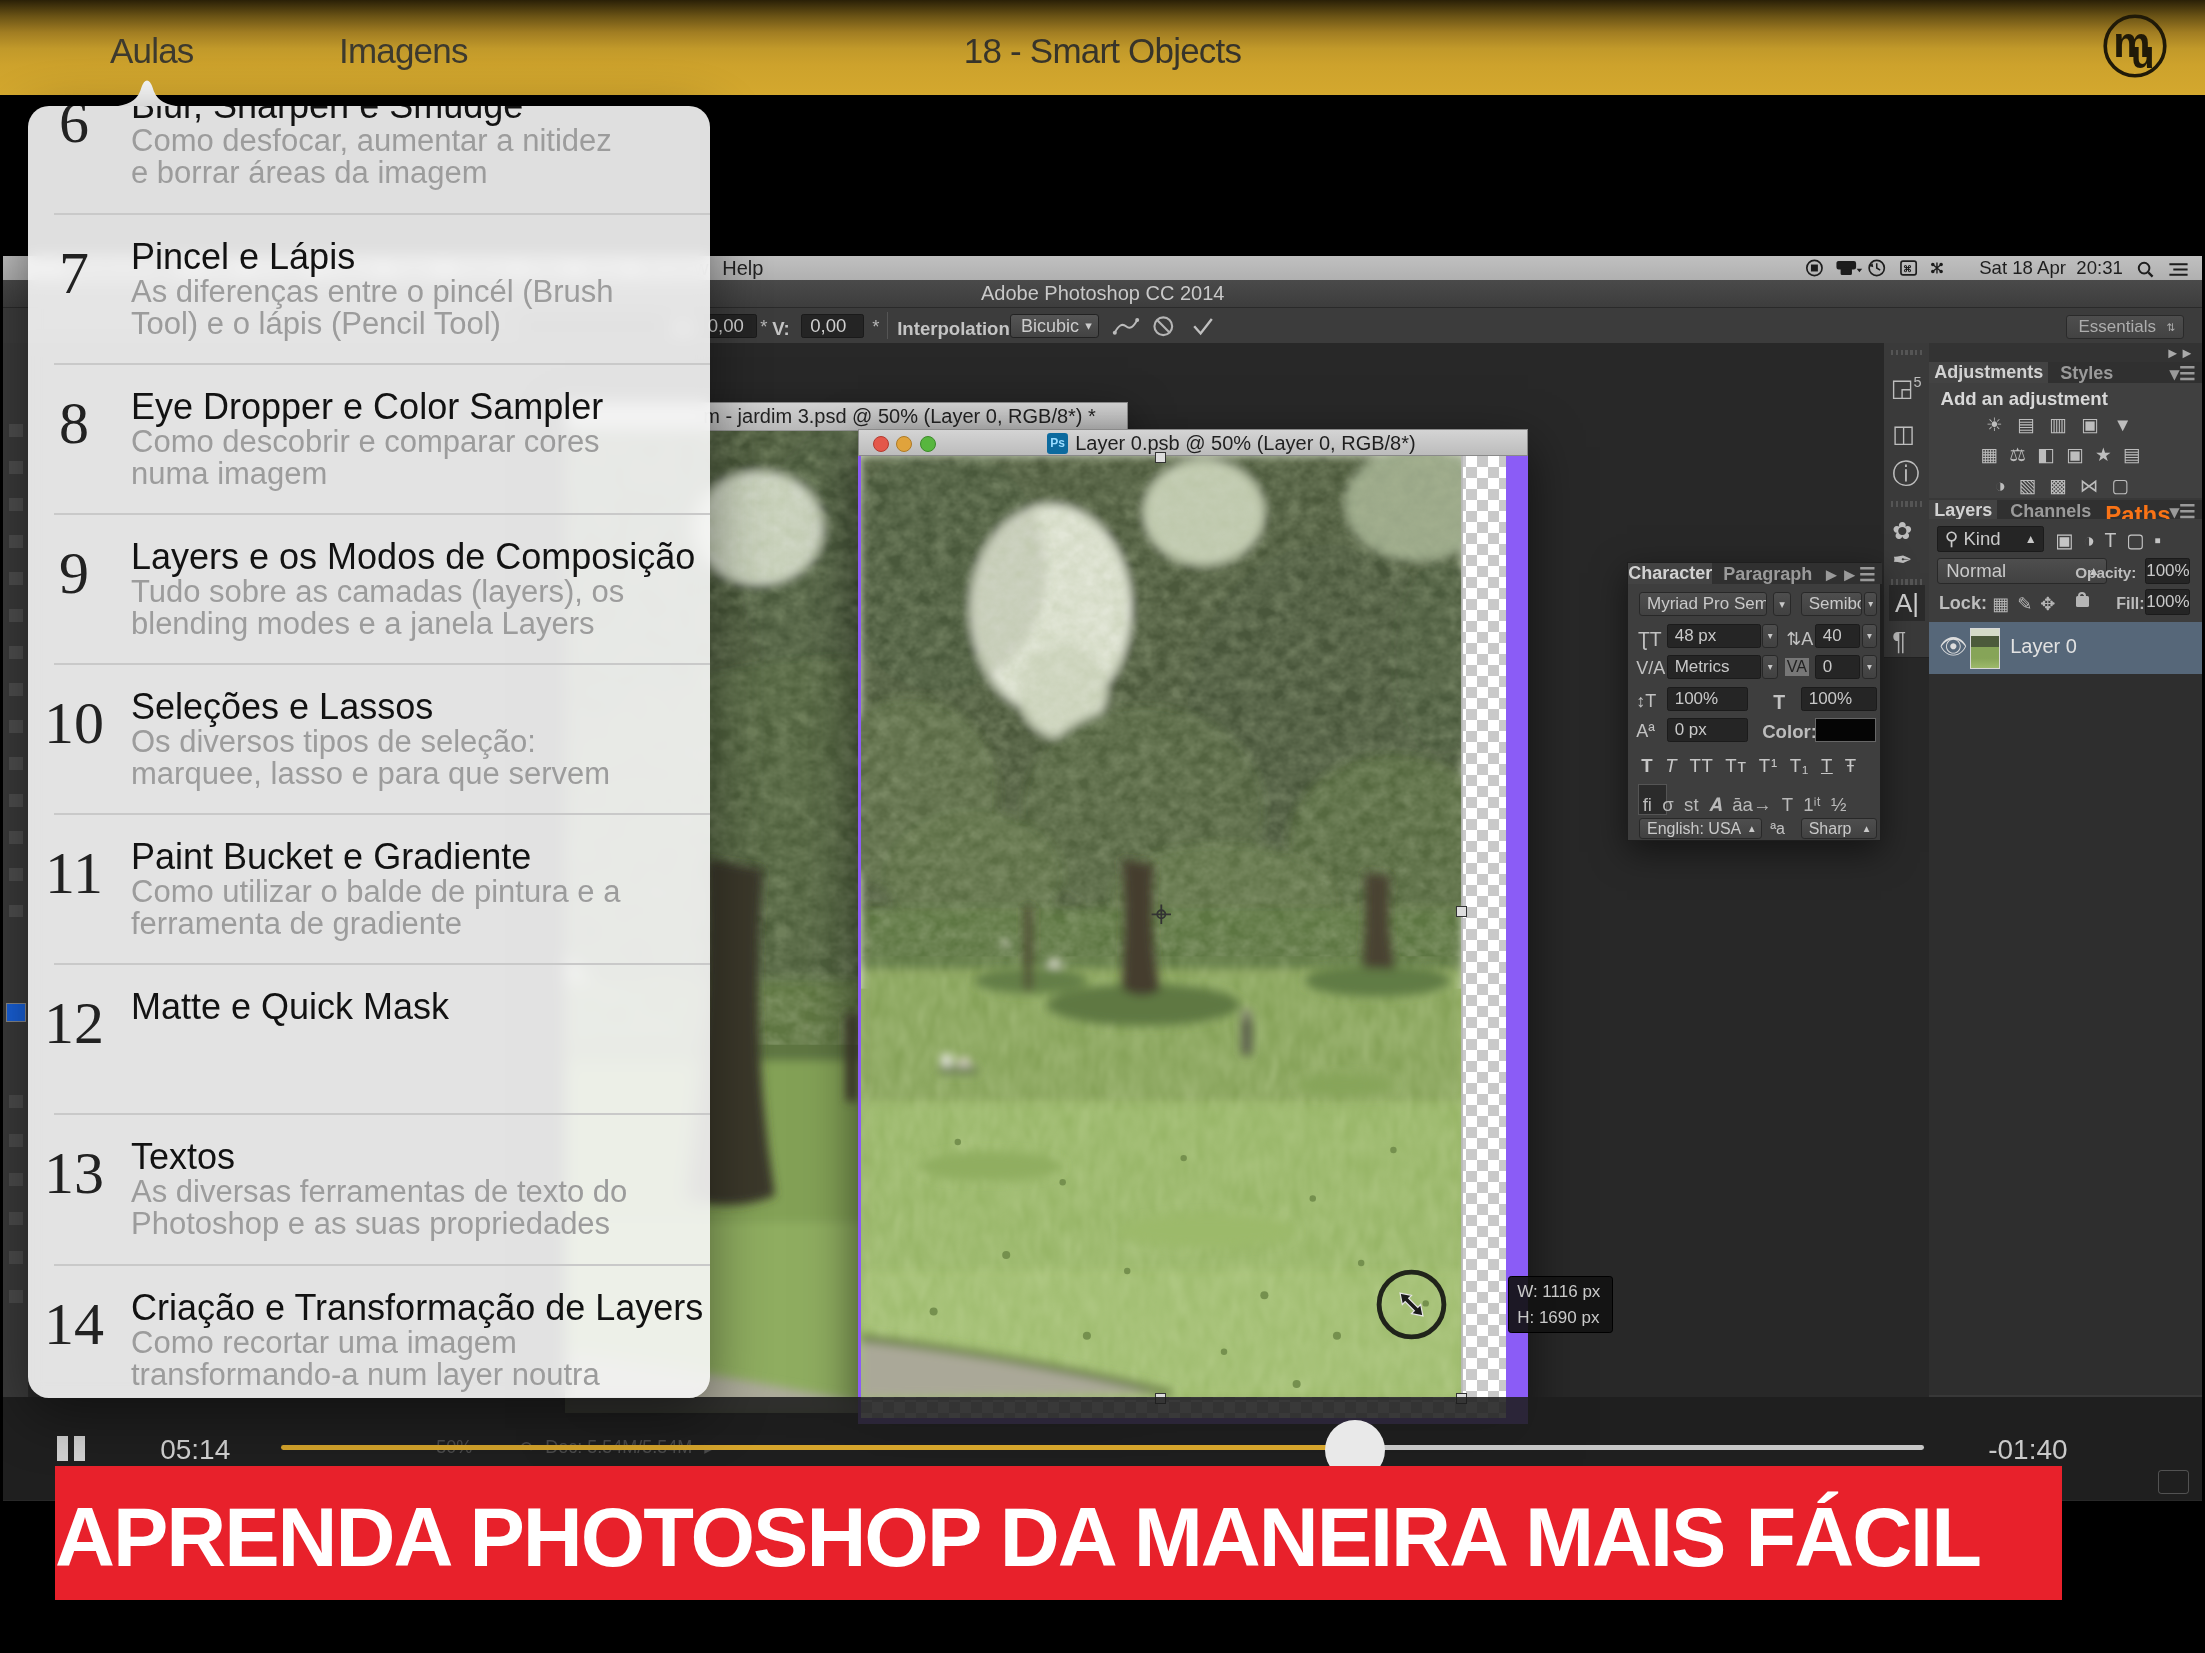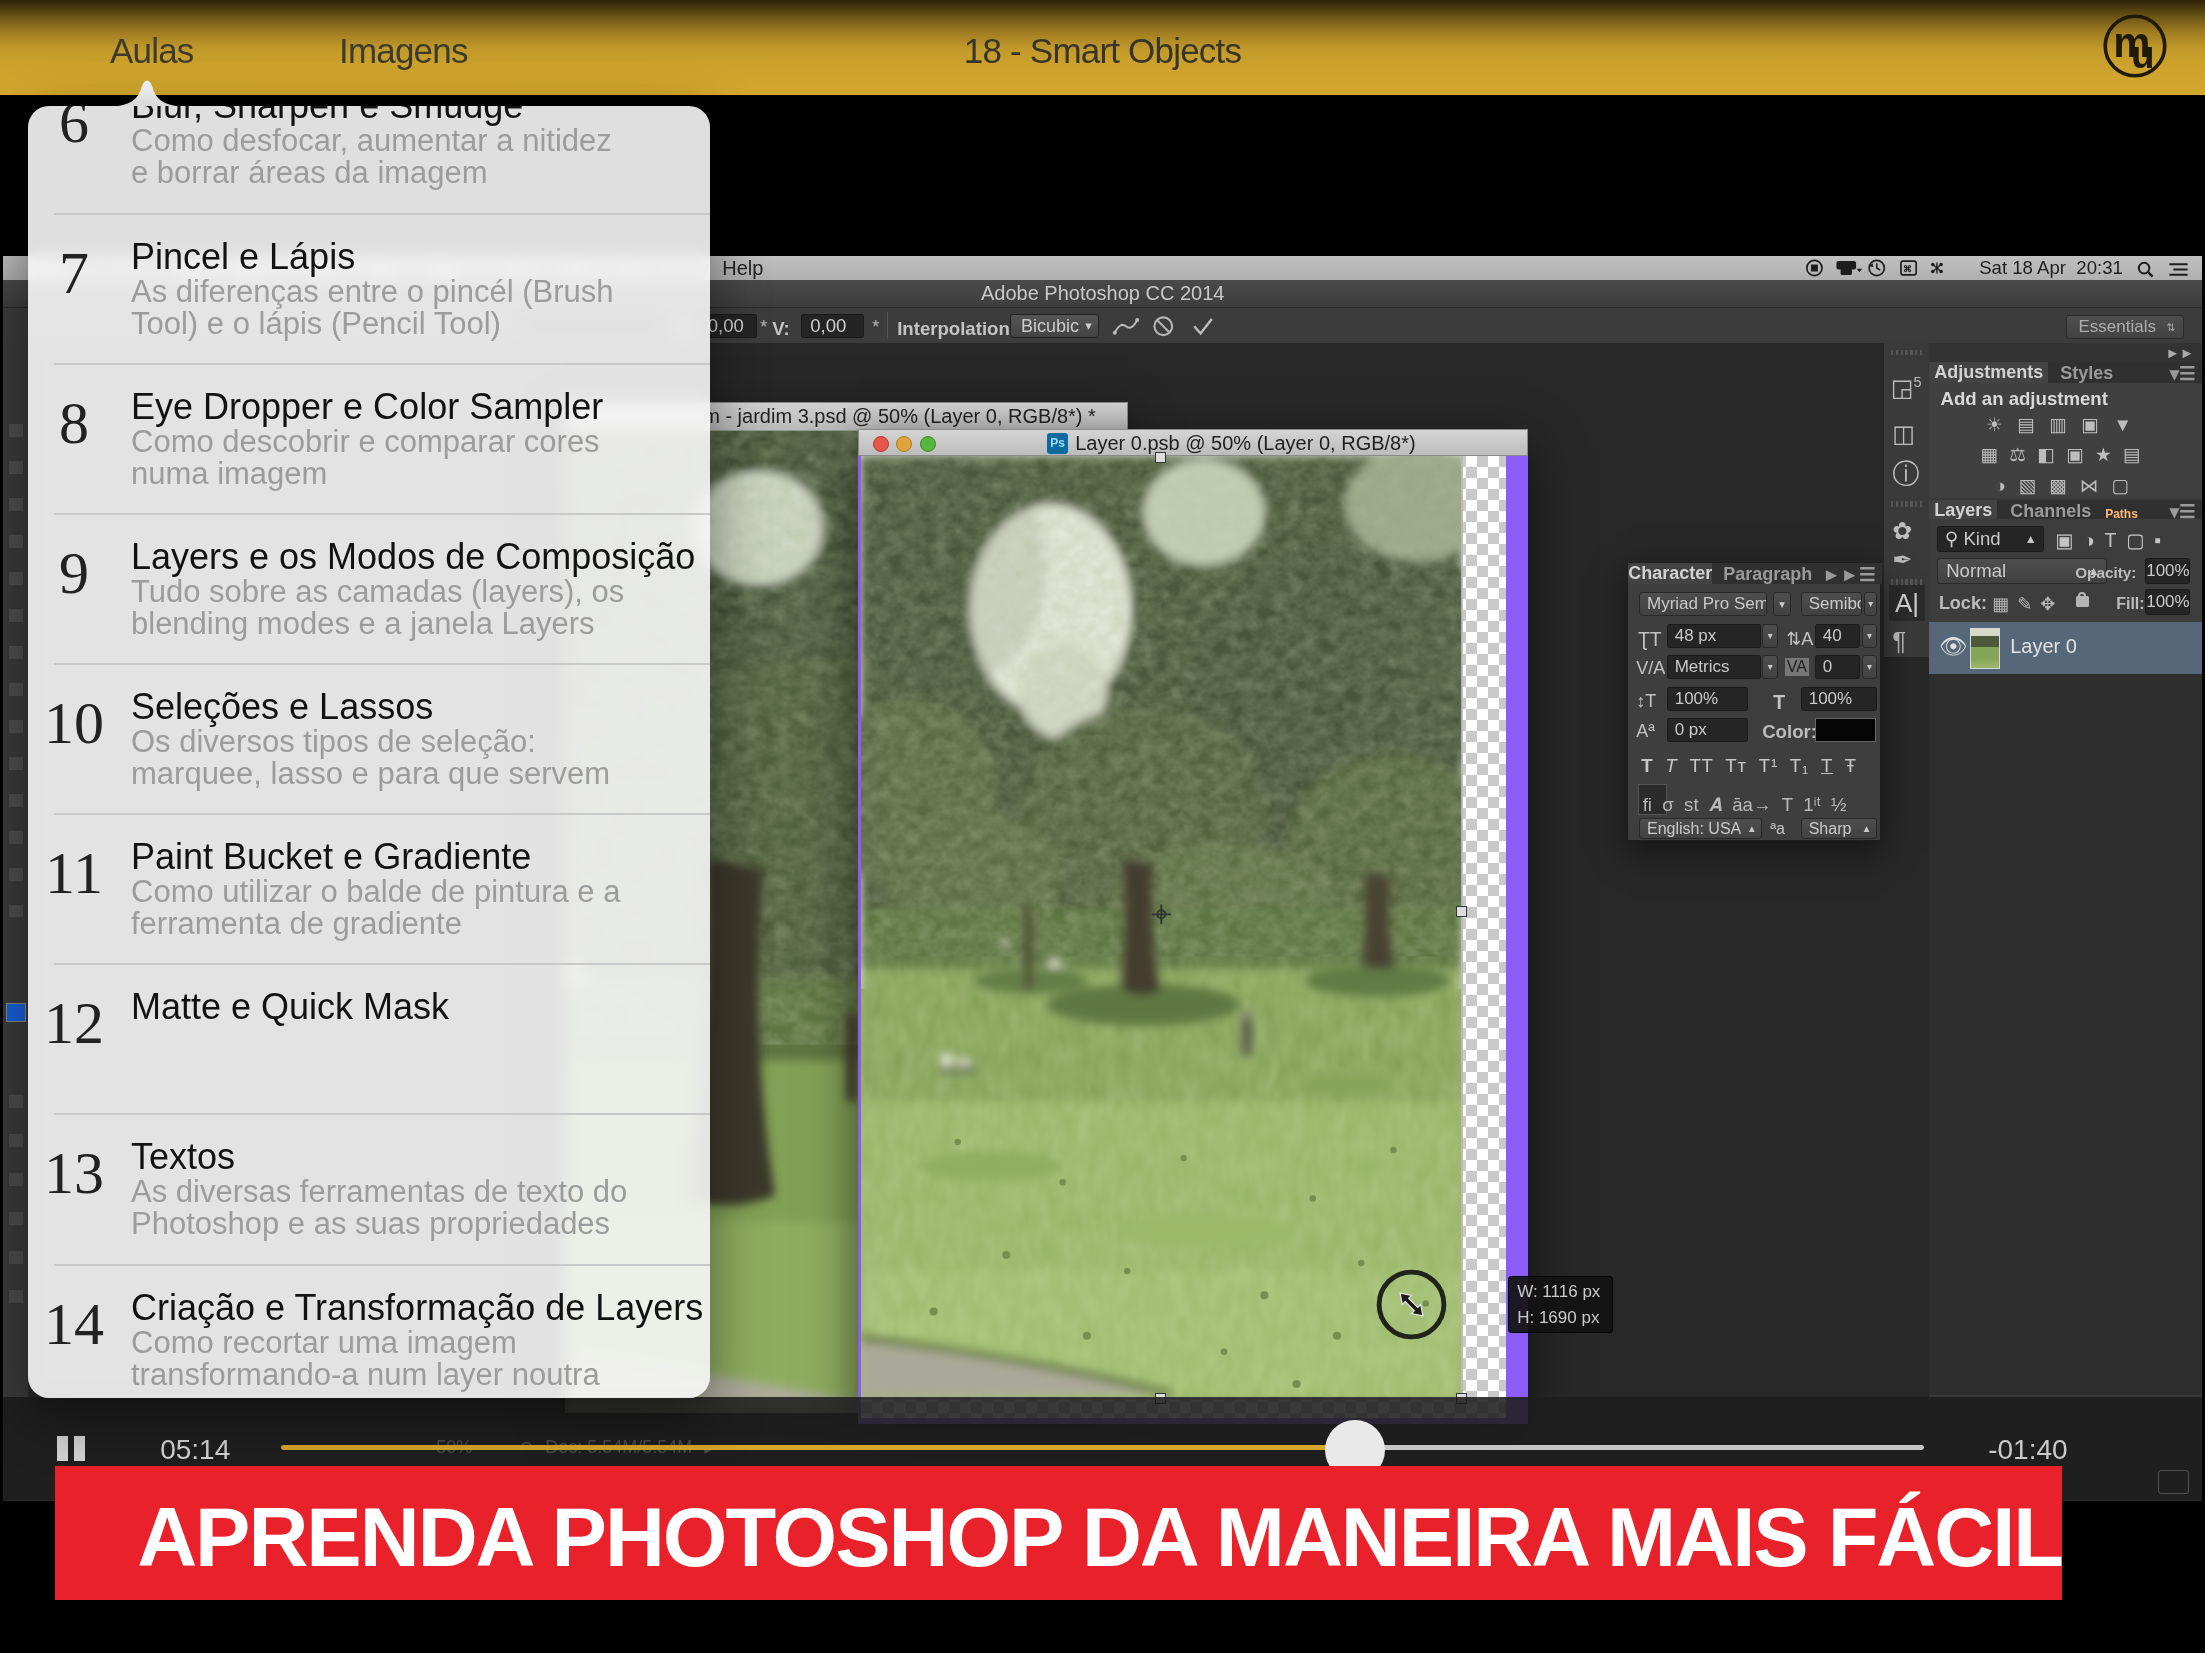--- a/index.html
+++ b/index.html
@@ -32,21 +32,21 @@
 #player{left:0;top:1141px;width:2199px;height:103px;background:rgba(30,30,30,0.88);color:#d6d6d6}
 .ckb{background-image:conic-gradient(#fff 0 25%,#c9c9c9 0 50%,#fff 0 75%,#c9c9c9 0);background-size:22px 22px}
 .panel-tabbar{position:absolute;background:#303030;color:#b9b9b9;font-size:18.6px;font-weight:bold}
 .ptab{position:absolute;top:0;height:100%;background:#434343;color:#d2d2d2;text-align:center}
 .dd{position:absolute;background:linear-gradient(#4e4e4e,#414141);border:0.8px solid #282828;border-radius:3.2px;color:#c9c9c9;font-size:18.6px;white-space:nowrap;overflow:hidden}
 .well{position:absolute;background:#252525;border:0.8px solid #1b1b1b;border-radius:2.4px;color:#c9c9c9;font-size:18.6px}
 .plabel{position:absolute;color:#bdbdbd;font-size:18.6px;font-weight:bold}
 .icn{position:absolute;color:#c2c2c2;text-align:center}
 
 #banner{left:55px;top:1466px;width:2007px;height:134px;background:#e8212b;color:#fff;overflow:hidden}
-#banner div{position:absolute;left:0;right:0;top:50%;transform:translateY(-45%);text-align:right;font-weight:bold;font-size:83px;letter-spacing:-2px;white-space:nowrap}
+#banner div{position:absolute;left:0;right:0;top:50%;transform:translateY(-45%);text-align:left;font-weight:bold;font-size:83px;letter-spacing:-2px;white-space:nowrap}
 </style></head>
 <body>
 <div id="stage">
 
   <div class="abs" id="video">
     <div class="abs" id="menubar">
       <span style="left:33px;font-size:24px"></span>
       <span style="left:63px;font-weight:bold">Photoshop</span>
       <span style="left:150px">File</span>
       <span style="left:199px">Edit</span>
@@ -296,21 +296,21 @@
         <div class="abs" style="left:0;top:40px;width:273px;height:115px;background:#404040">
           <div class="plabel" style="left:11.3px;top:4.8px;font-size:18.6px;color:#d8d8d8">Add an adjustment</div>
           <div class="icn" style="left:48px;top:31px;width:178px;font-size:18.6px;letter-spacing:14.5px;color:#bdbdbd">☀▤▥▣▼</div>
           <div class="icn" style="left:36px;top:61px;width:202px;font-size:18.6px;letter-spacing:11.3px;color:#bdbdbd">▦⚖◧▣★▤</div>
           <div class="icn" style="left:50px;top:92px;width:178px;font-size:18.6px;letter-spacing:13px;color:#bdbdbd">◑▧▩⋈▢</div>
         </div>
 
         <div class="panel-tabbar" style="left:0;top:157px;width:273px;height:21px">
           <div class="ptab" style="left:0;width:68px;line-height:21px;font-size:18px">Layers</div>
           <span class="abs" style="left:81px;top:0.8px;line-height:21px;color:#9a9a9a;font-size:18px">Channels</span>
-          <span class="abs" style="left:176px;top:4px;line-height:21px;color:#fdba74;font-size:12px">Paths</span>
+          <span class="abs" style="left:176px;top:4px;line-height:21px;color:#f97316;font-size:24px">Paths</span>
           <span class="abs" style="right:6.5px;top:0.8px;color:#9a9a9a">▾☰</span>
         </div>
         <div class="abs" style="left:0;top:176px;width:273px;height:876px;background:#3d3d3d">
           <div class="abs" style="left:0;top:155px;width:273px;height:721px;background:#2e2e2e"></div>
 
           <div class="well" style="left:8px;top:6.5px;width:107px;height:26px;line-height:24px"><span style="margin-left:6.5px">⚲ Kind</span><span style="float:right;margin-right:6.5px;font-size:12px">▲<br>▼</span></div>
           <div class="icn" style="left:126px;top:9.7px;font-size:19.4px;letter-spacing:9.7px;color:#c4c4c4">▣◑T▢▪</div>
 
           <div class="dd" style="left:8px;top:39px;width:170px;height:26px;line-height:24px"><span style="margin-left:8px">Normal</span><span style="float:right;margin-right:6.5px;font-size:12px">▲<br>▼</span></div>
           <div class="plabel" style="left:146px;top:45px;font-size:15.3px">Opacity:</div>

